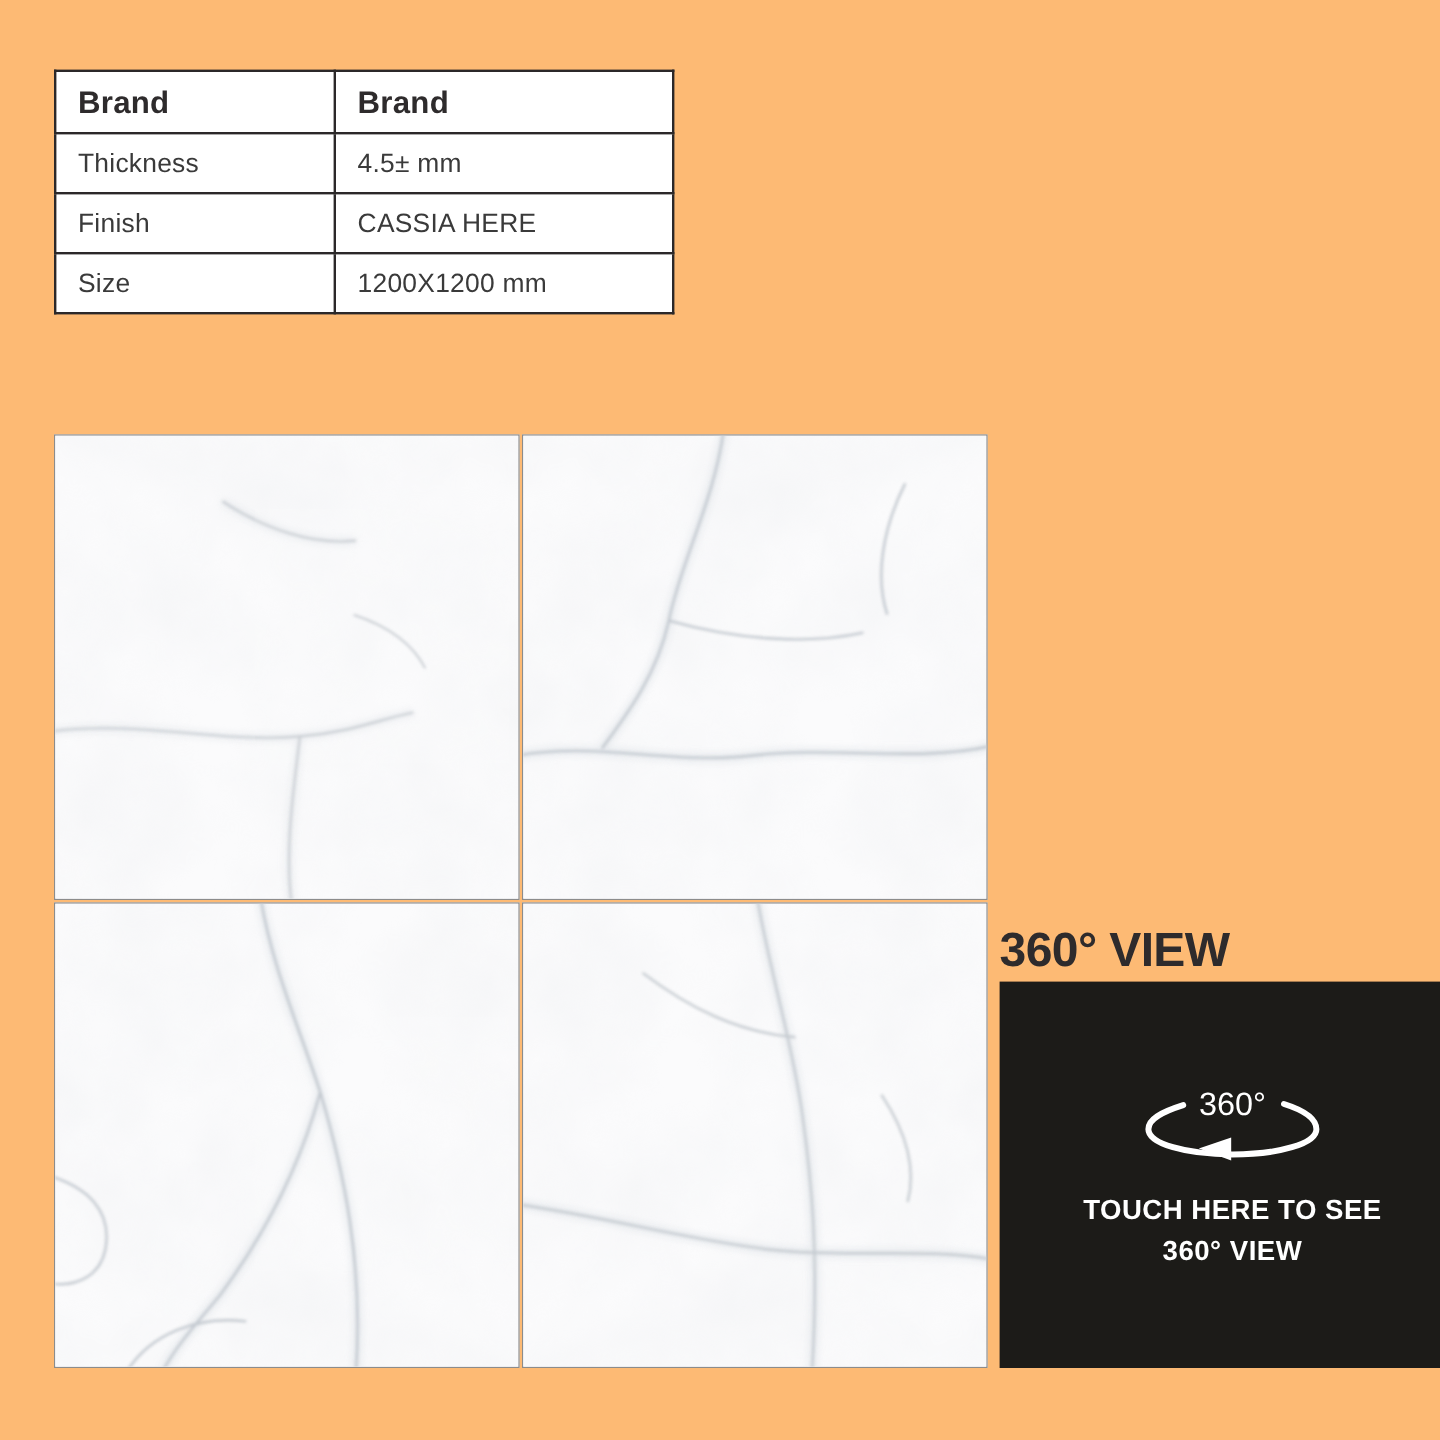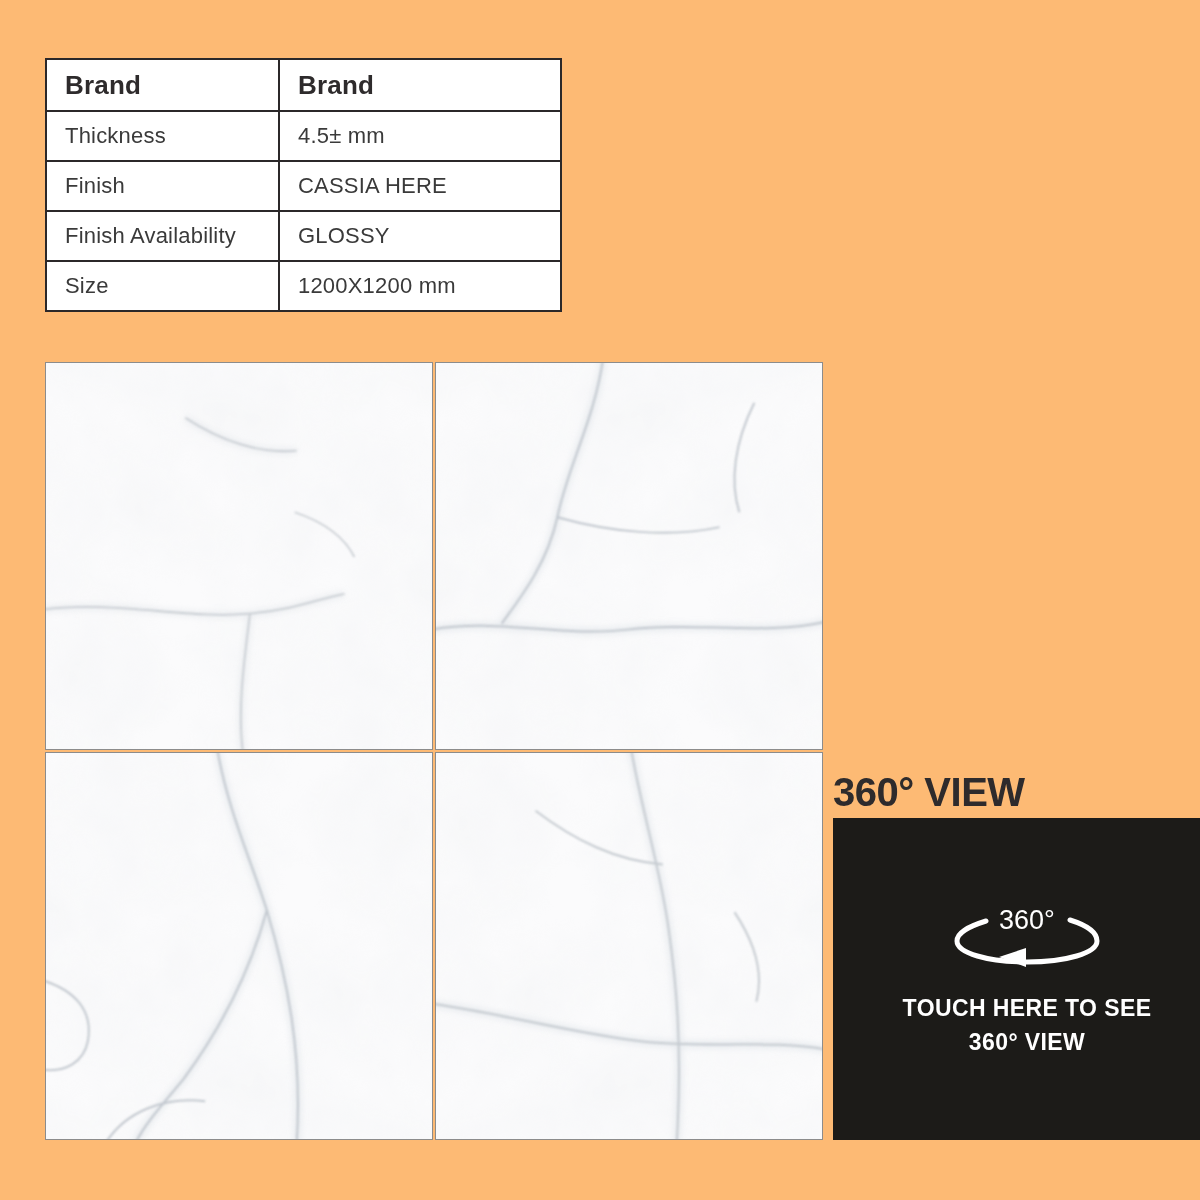--- a/index.html
+++ b/index.html
@@ -132,24 +132,20 @@
       </tr>
       <tr class="data-row">
         <td class="col-label">Thickness</td>
         <td class="col-value">4.5± mm</td>
       </tr>
       <tr class="data-row">
         <td class="col-label">Finish</td>
         <td class="col-value">CASSIA HERE</td>
       </tr>
       <tr class="data-row">
-        <td class="col-label">Finish Availability</td>
-        <td class="col-value">GLOSSY</td>
-      </tr>
-      <tr class="data-row">
         <td class="col-label">Size</td>
         <td class="col-value">1200X1200 mm</td>
       </tr>
     </tbody>
   </table>
 
   <div class="tile-grid">
 
     <div class="tile">
       <svg viewBox="0 0 388 388" preserveAspectRatio="none">

